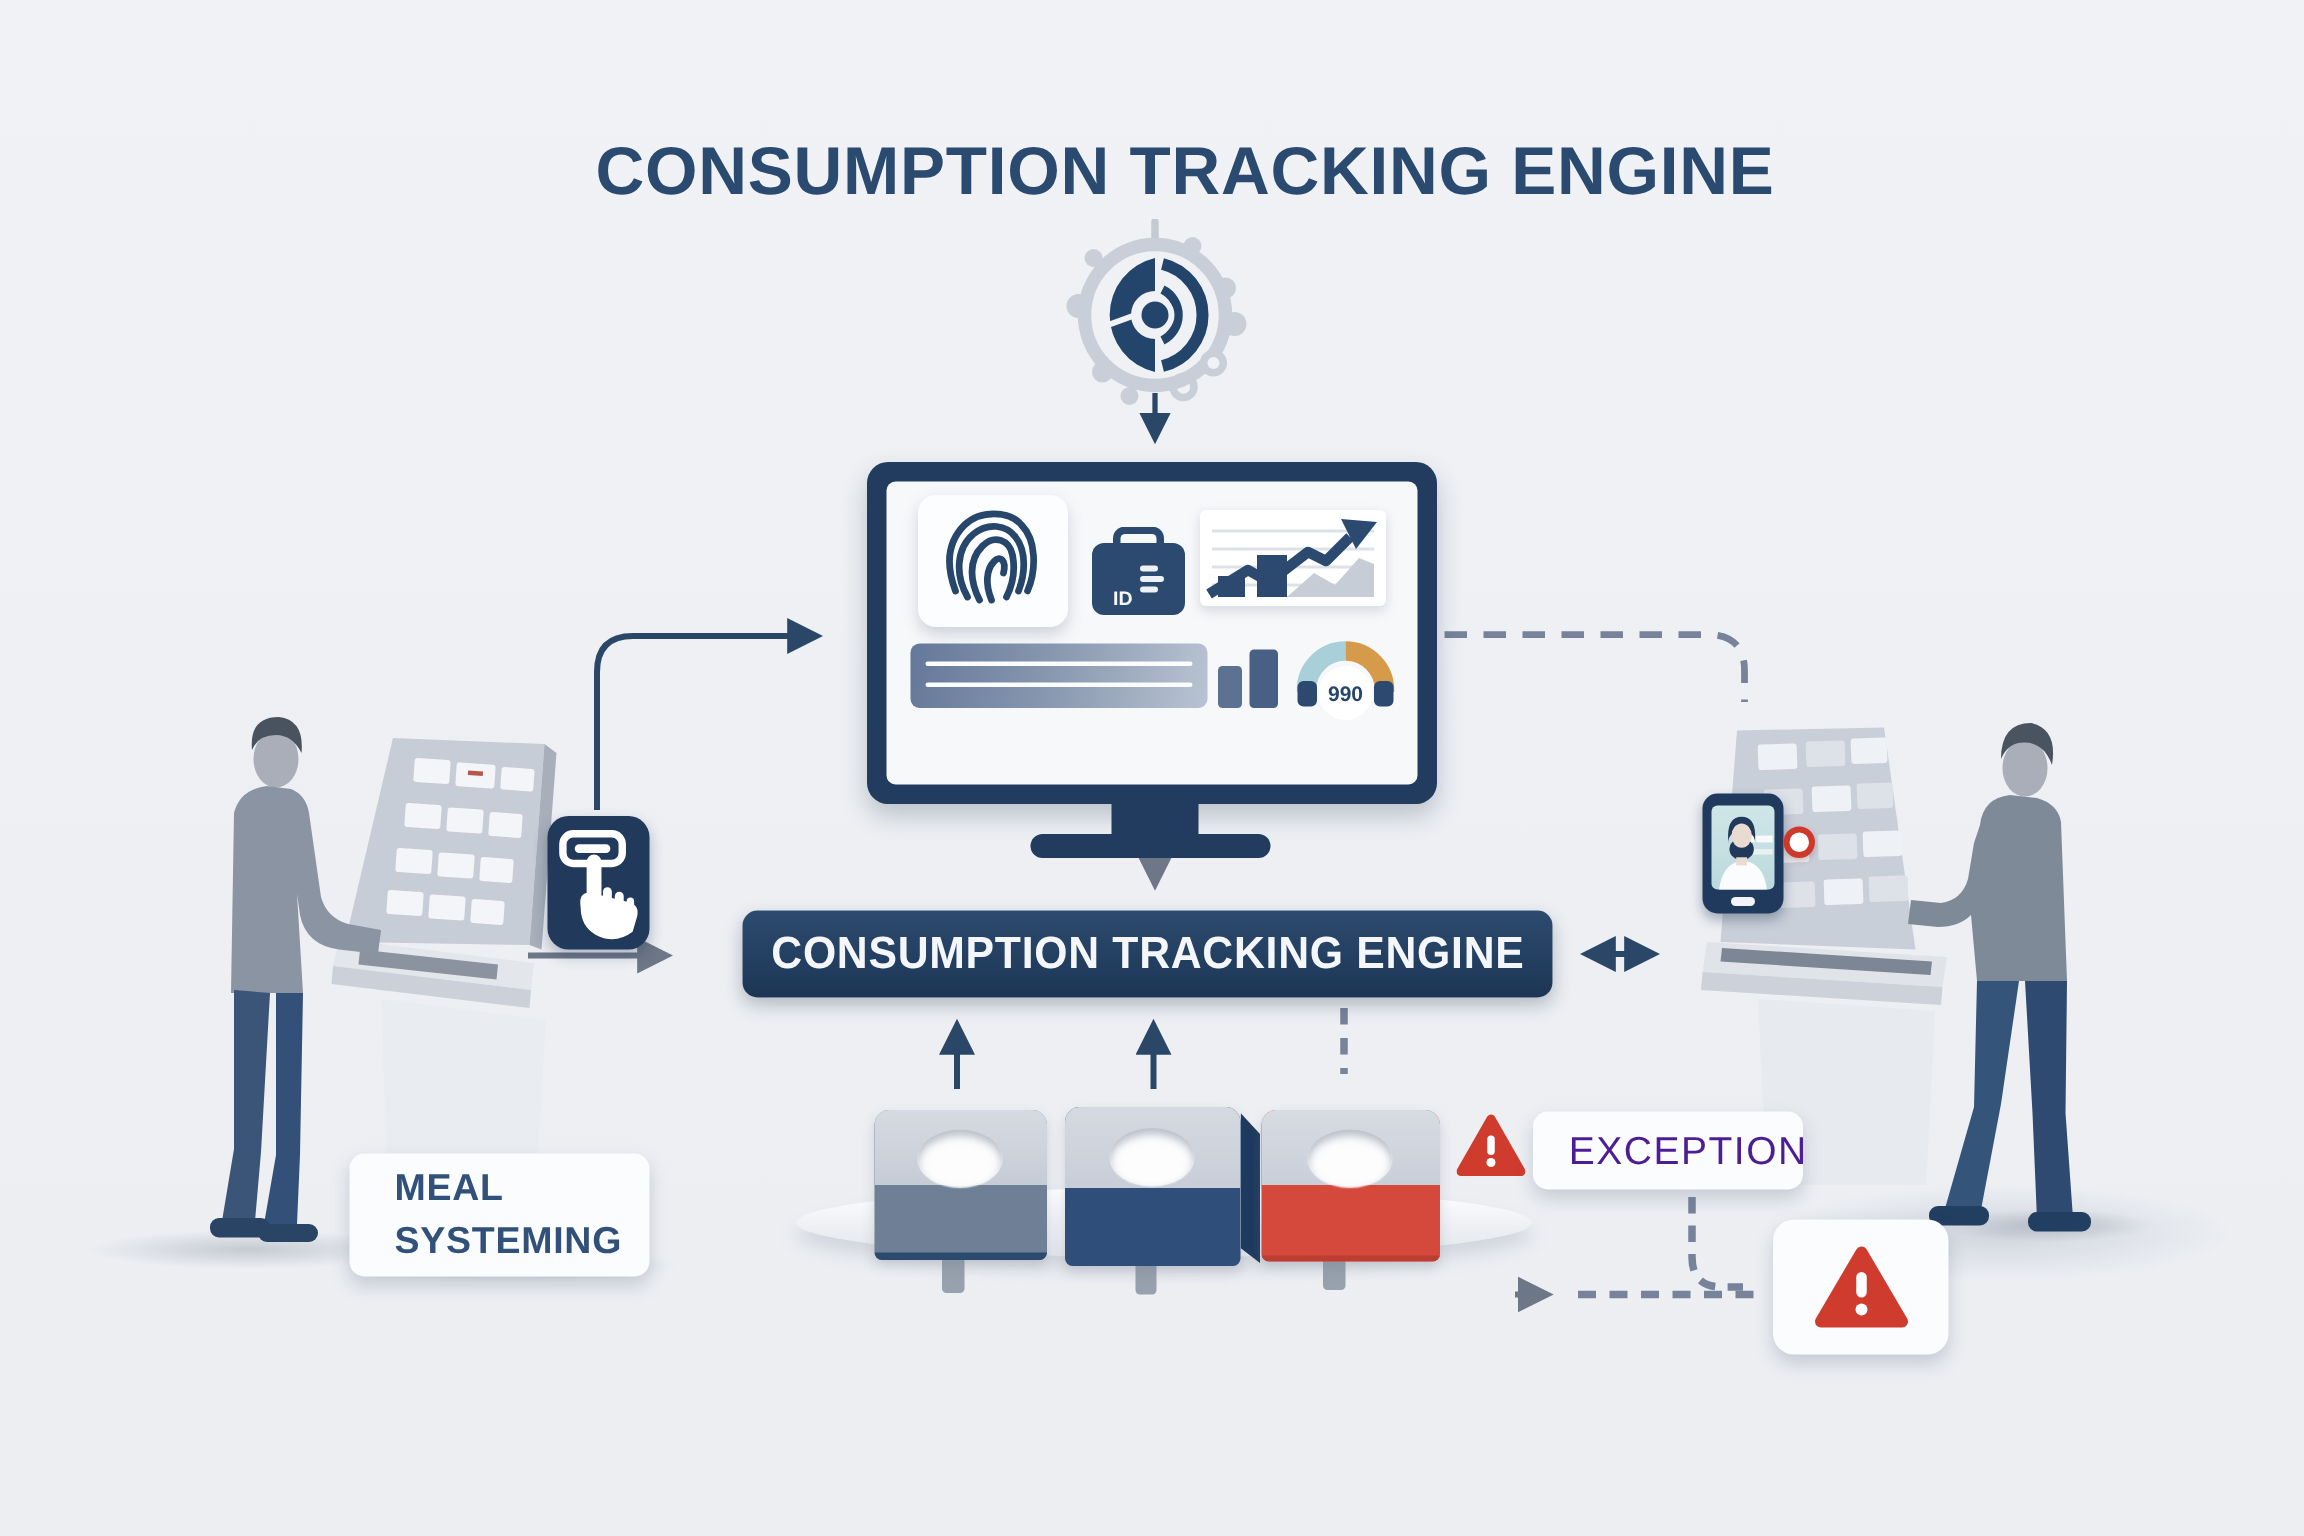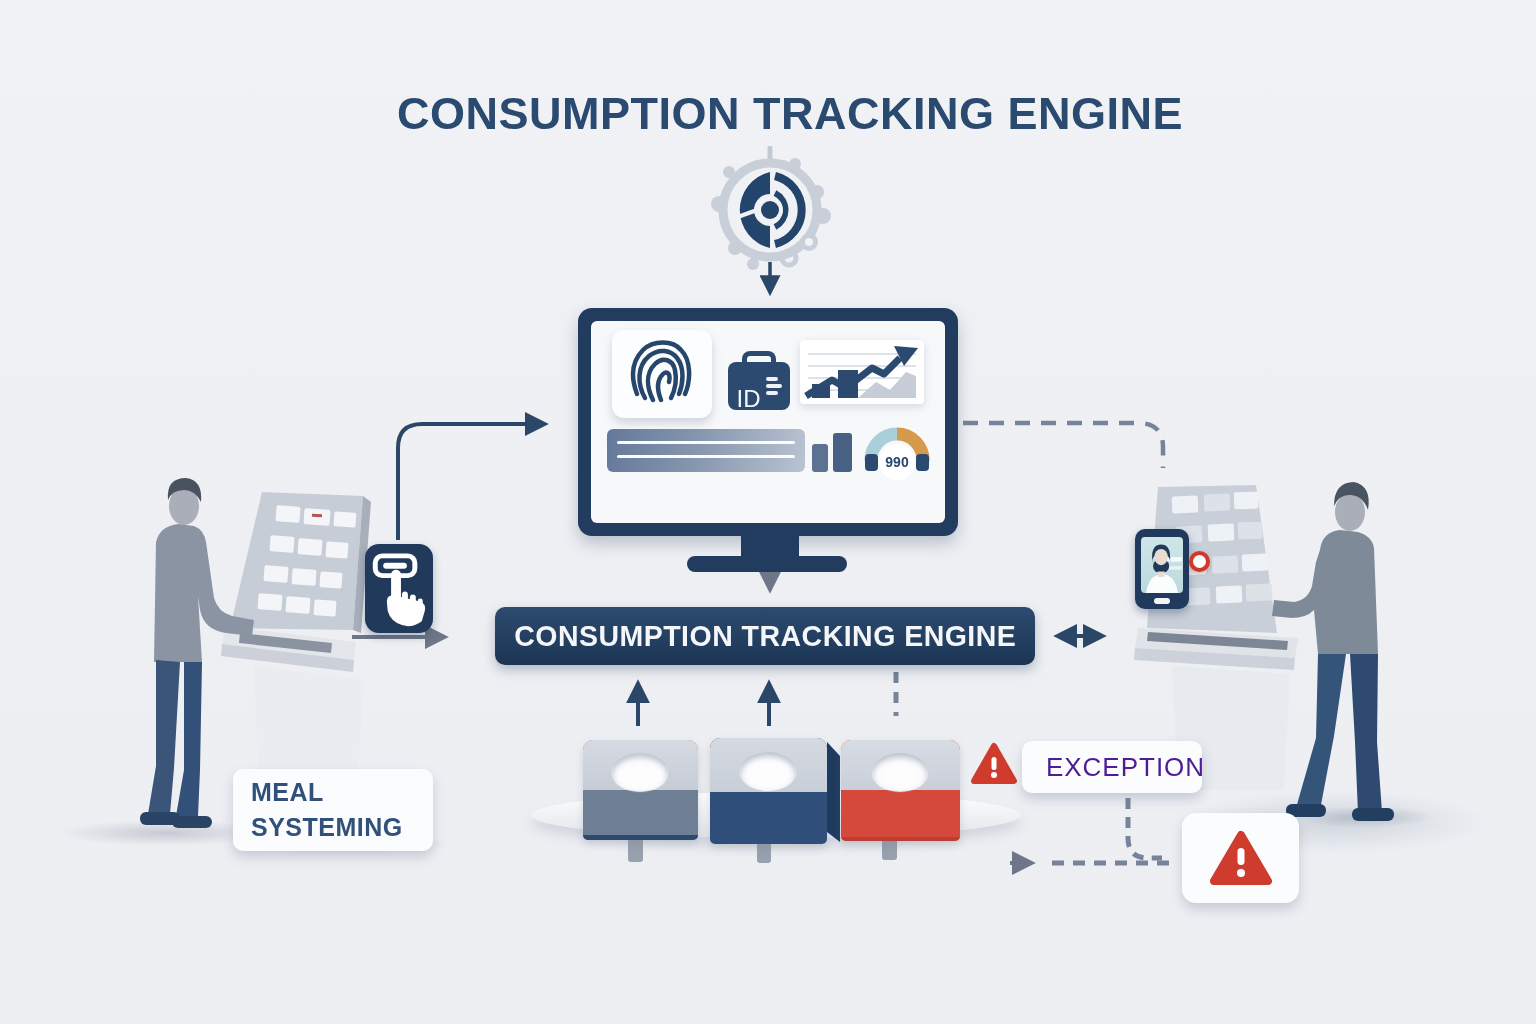--- a/index.html
+++ b/index.html
@@ -11,21 +11,21 @@
           box-shadow:0 5px 12px rgba(25,45,75,.28);display:flex;align-items:center;justify-content:center;}
   .banner span{color:#f4f6f9;font-weight:bold;font-size:30px;letter-spacing:.5px;white-space:nowrap;transform:scaleX(.95);}
   .monitor{background:#213c5e;border-radius:14px;box-shadow:0 8px 16px rgba(40,60,90,.25);}
   .screen{position:absolute;inset:13px;background:#f7f8fa;border-radius:6px;overflow:hidden;}
   .neckstand{background:#213c5e;}
   .card{background:#fcfdfe;border-radius:12px;box-shadow:0 5px 10px rgba(90,105,130,.25);}
   .chartpanel{background:#ffffff;border-radius:4px;box-shadow:0 3px 8px rgba(90,105,130,.22);}
   .idbadge{background:#2c4a6f;border-radius:8px;display:flex;align-items:center;justify-content:center;gap:5px;}
   .idbadge .handle{position:absolute;top:-11px;left:50%;transform:translateX(-50%);width:24px;height:14px;
                    border:5px solid #2c4a6f;border-bottom:none;border-radius:8px 8px 0 0;}
-  .idtext{color:#f5f7fa;font-weight:normal;font-size:24px;letter-spacing:0;margin-top:25px;}
+  .idtext{color:#f5f7fa;font-weight:bold;font-size:13px;letter-spacing:0;margin-top:25px;}
   .idlines{display:flex;flex-direction:column;gap:3px;}
   .idlines i{display:block;height:4px;background:#eef1f5;border-radius:2px;}
   .longbar{background:linear-gradient(100deg,#64789a 0%,#8696ae 45%,#b9c3d2 100%);border-radius:6px;overflow:hidden;}
   .longbar i{position:absolute;left:5%;width:90%;height:3px;background:#fbfcfe;border-radius:2px;}
   .minibar{border-radius:3px;}
   .whitecard{background:#fbfcfd;border-radius:10px;box-shadow:0 6px 12px rgba(100,112,135,.28);}
   .mealtxt{color:#31517a;font-weight:bold;font-size:25px;line-height:35px;letter-spacing:.5px;}
   .exctxt{color:#4c1d95;font-weight:normal;font-size:26px;letter-spacing:1px;white-space:nowrap;margin-left:27px;}
   .valtxt{color:#61758f;font-weight:bold;font-size:30px;letter-spacing:.5px;white-space:nowrap;
           transform:scaleX(.9);transform-origin:center;}
@@ -243,21 +243,21 @@
       <rect x="10" y="12" width="40" height="20" rx="7" fill="none" stroke="#ffffff" stroke-width="5"></rect>
       <rect x="18" y="19" width="24" height="6" rx="3" fill="#ffffff"></rect>
       <rect x="26" y="26" width="10" height="34" rx="5" fill="#ffffff"></rect>
       <rect x="37" y="48" width="6" height="14" rx="3" fill="#ffffff"></rect>
       <rect x="45" y="51" width="6" height="13" rx="3" fill="#ffffff"></rect>
       <rect x="53" y="55" width="5" height="11" rx="2.5" fill="#ffffff"></rect>
       <path d="M22,62 Q20,50 30,52 L54,58 Q62,60 60,68 L57,78 Q45,87 32,80 Q22,74 22,62 Z" fill="#ffffff"></path>
     </svg>
   </div>
 
-  <div class="abs whitecard" style="left:233px;top:769px;width:200px;height:82px;display:flex;flex-direction:column;justify-content:center;padding-left:18px;box-sizing:border-box;">
+  <div class="abs whitecard" style="left:233px;top:769px;width:200px;height:82px;display:flex;flex-direction:column;justify-content:center;padding-left:30px;box-sizing:border-box;">
     <span class="mealtxt">MEAL</span>
     <span class="mealtxt">SYSTEMING</span>
   </div>
 
   <div class="abs phone" style="left:1135px;top:529px;width:54px;height:80px;z-index:6;">
     <div class="phonescreen">
       <svg width="42" height="56" viewBox="0 0 44 62" style="position:absolute;left:0;top:2px;">
         <rect x="24" y="20" width="20" height="5" fill="rgba(255,255,255,.85)"></rect>
         <rect x="24" y="30" width="20" height="4" fill="rgba(255,255,255,.6)"></rect>
         <path d="M4,62 Q6,44 16,40 L22,38 L28,40 Q38,44 40,62 Z" fill="#fbfcfd"></path>

